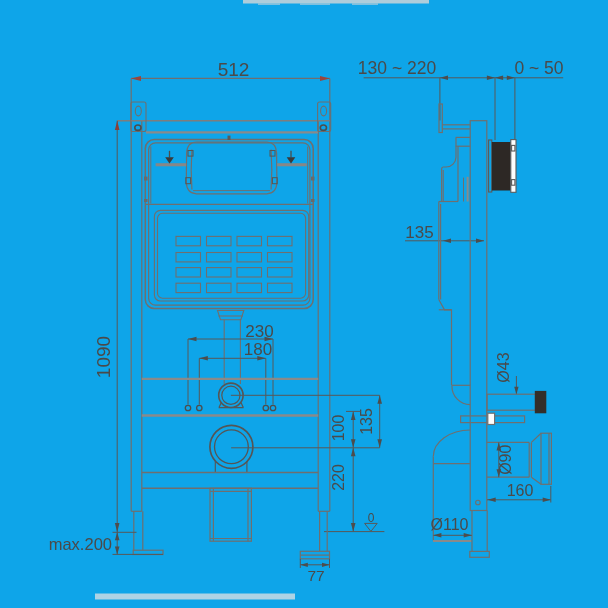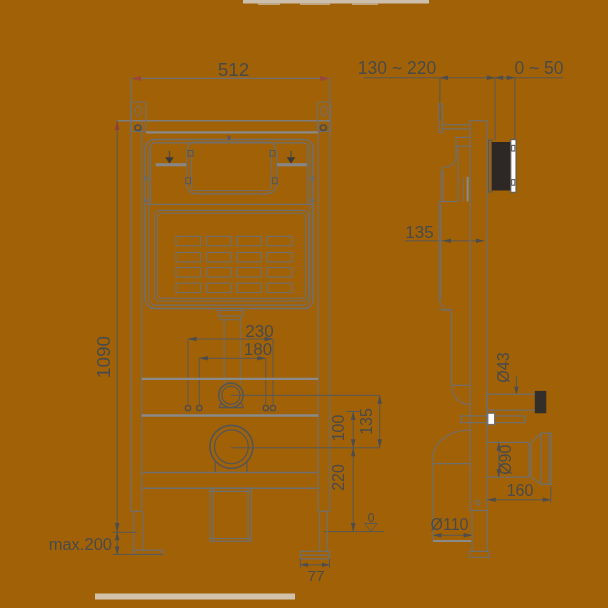--- a/index.html
+++ b/index.html
@@ -1,16 +1,16 @@
 <!DOCTYPE html>
 <html><head>
 <meta charset="utf-8">
 <style>
   html,body{margin:0;padding:0;background:#fdfdfd;}
-  .wrap{width:608px;height:608px;position:relative;overflow:hidden;background:#a16207;}
+  .wrap{width:608px;height:608px;position:relative;overflow:hidden;background:#0ea5e9;}
   svg{display:block;filter:blur(0.45px);}
   text{font-family:"Liberation Sans", sans-serif;fill:#4a4a4a;}
 </style>
 </head>
 <body>
 <div class="wrap">
 <svg width="608" height="608" viewBox="0 0 608 608" fill="none" stroke-linecap="butt">
 
 <g stroke="#6f6f6f" stroke-width="1.1">
   <text x="233.5" y="76" font-size="19" text-anchor="middle" stroke="none">512</text>

